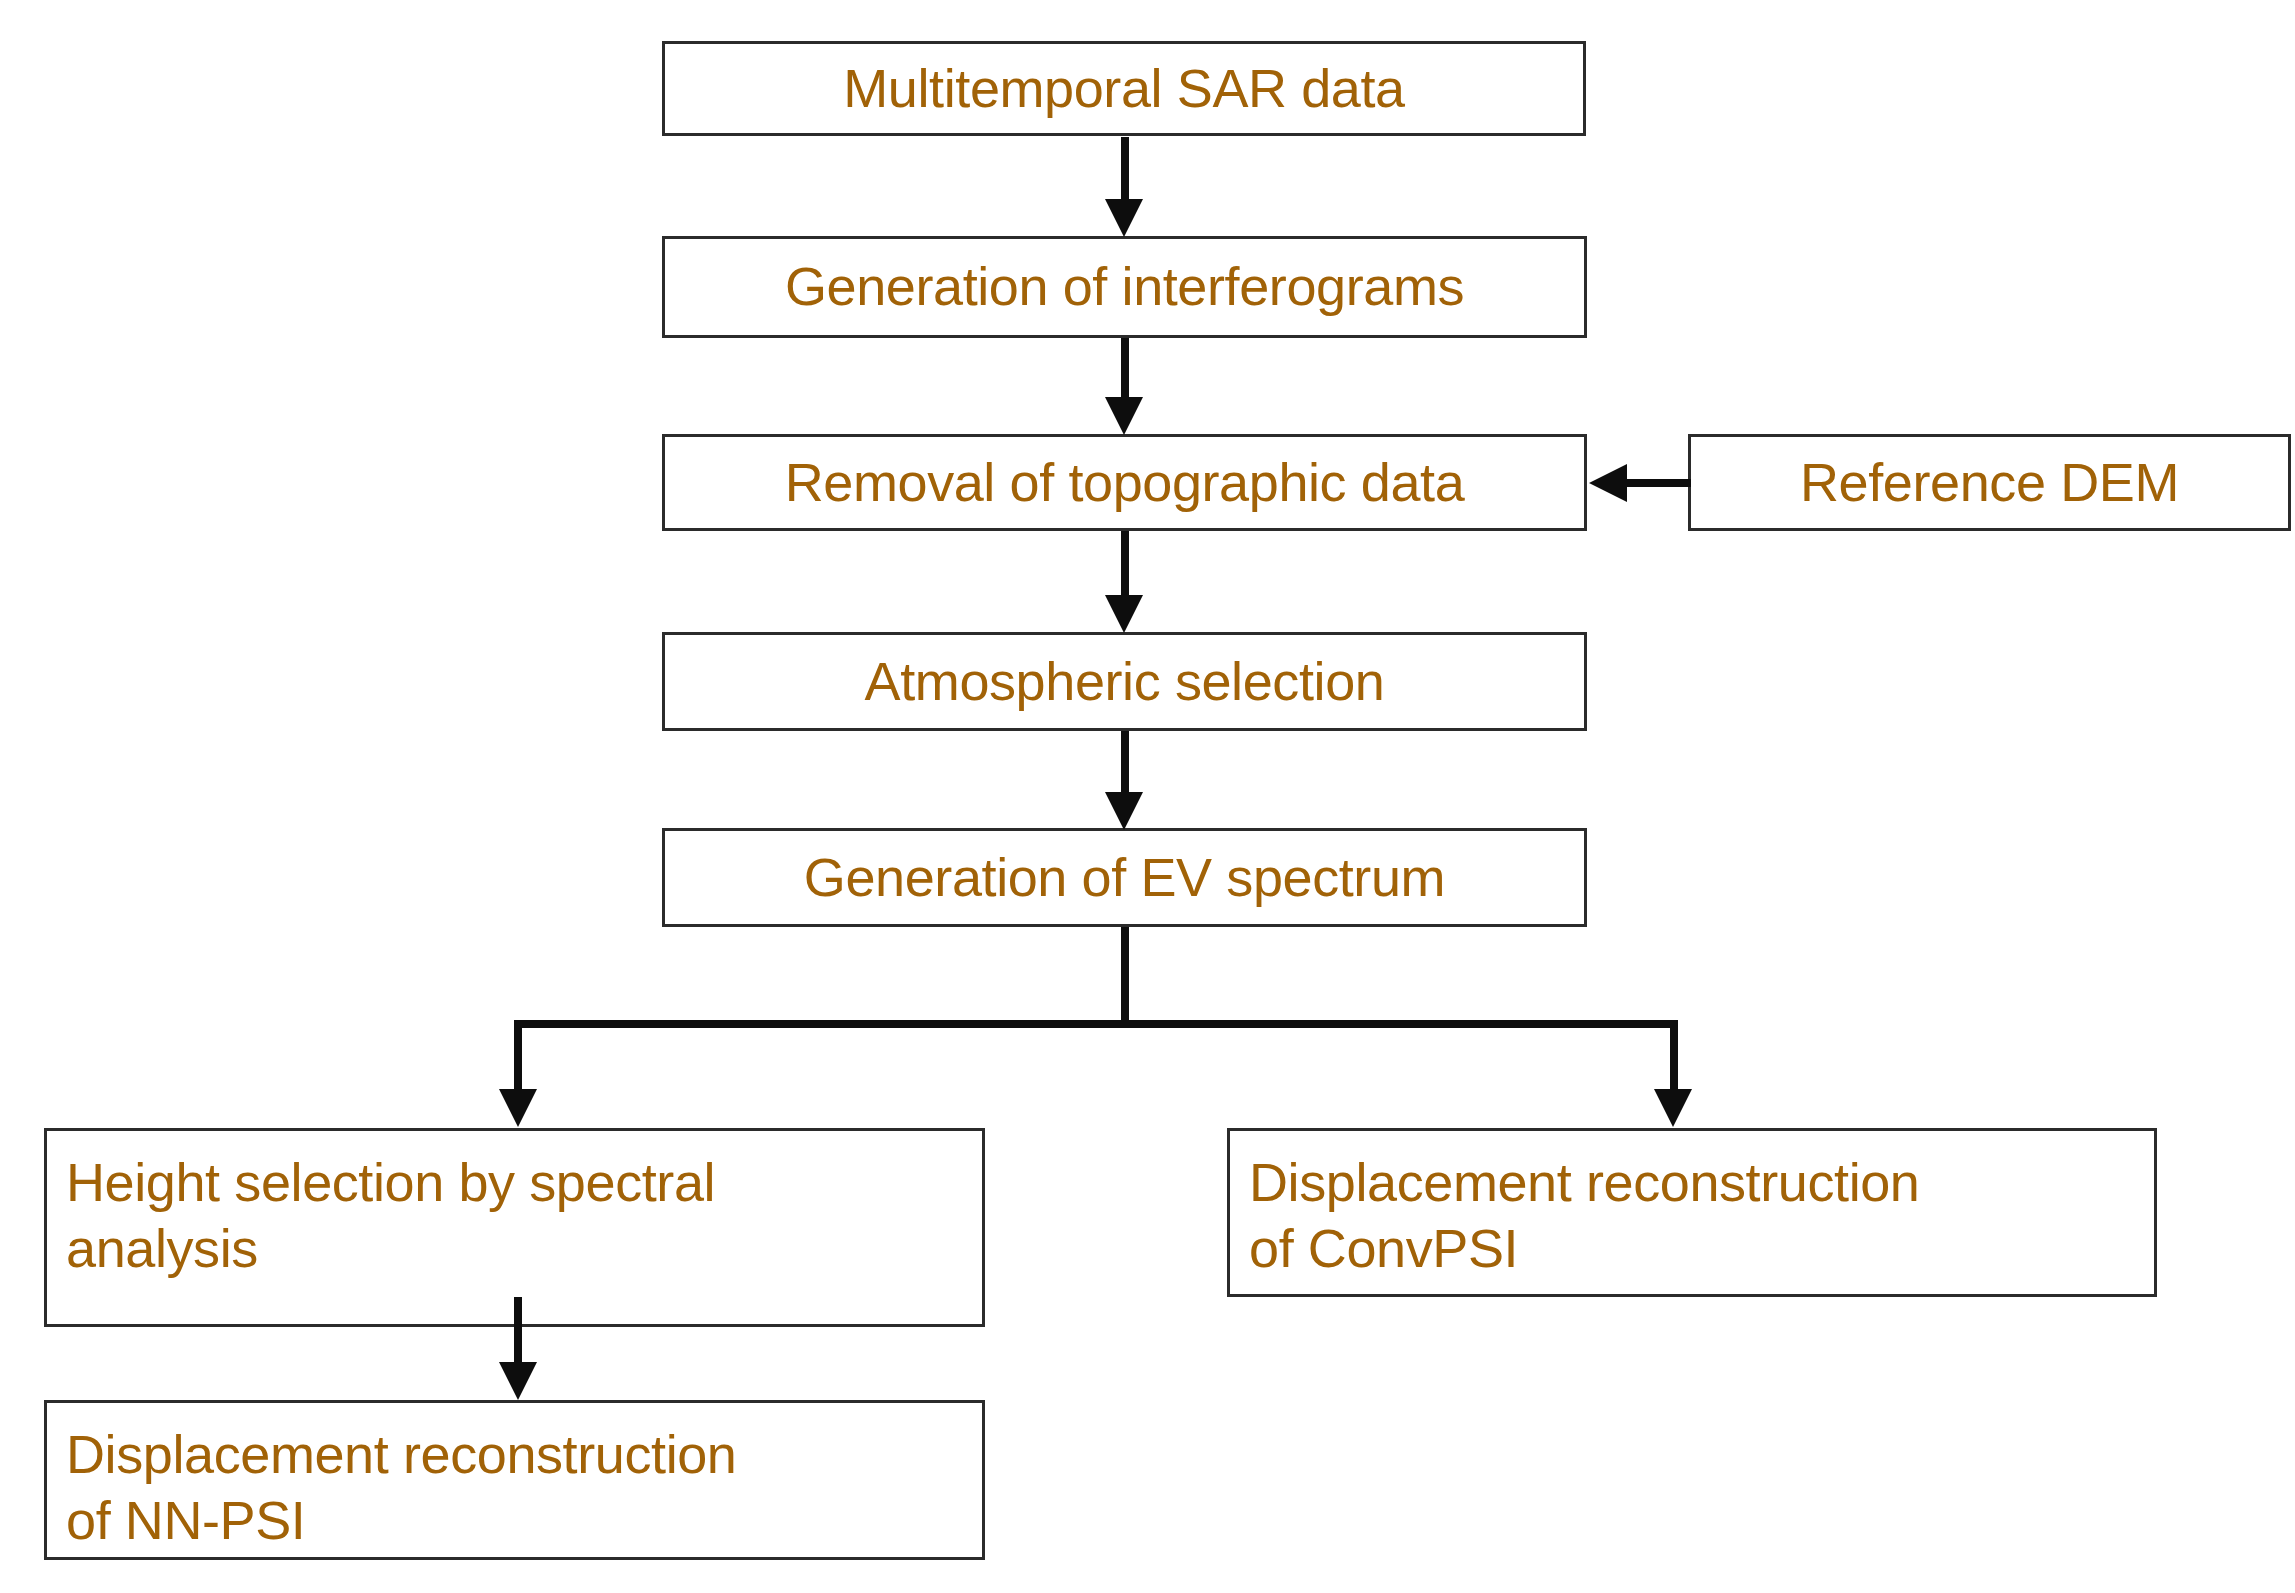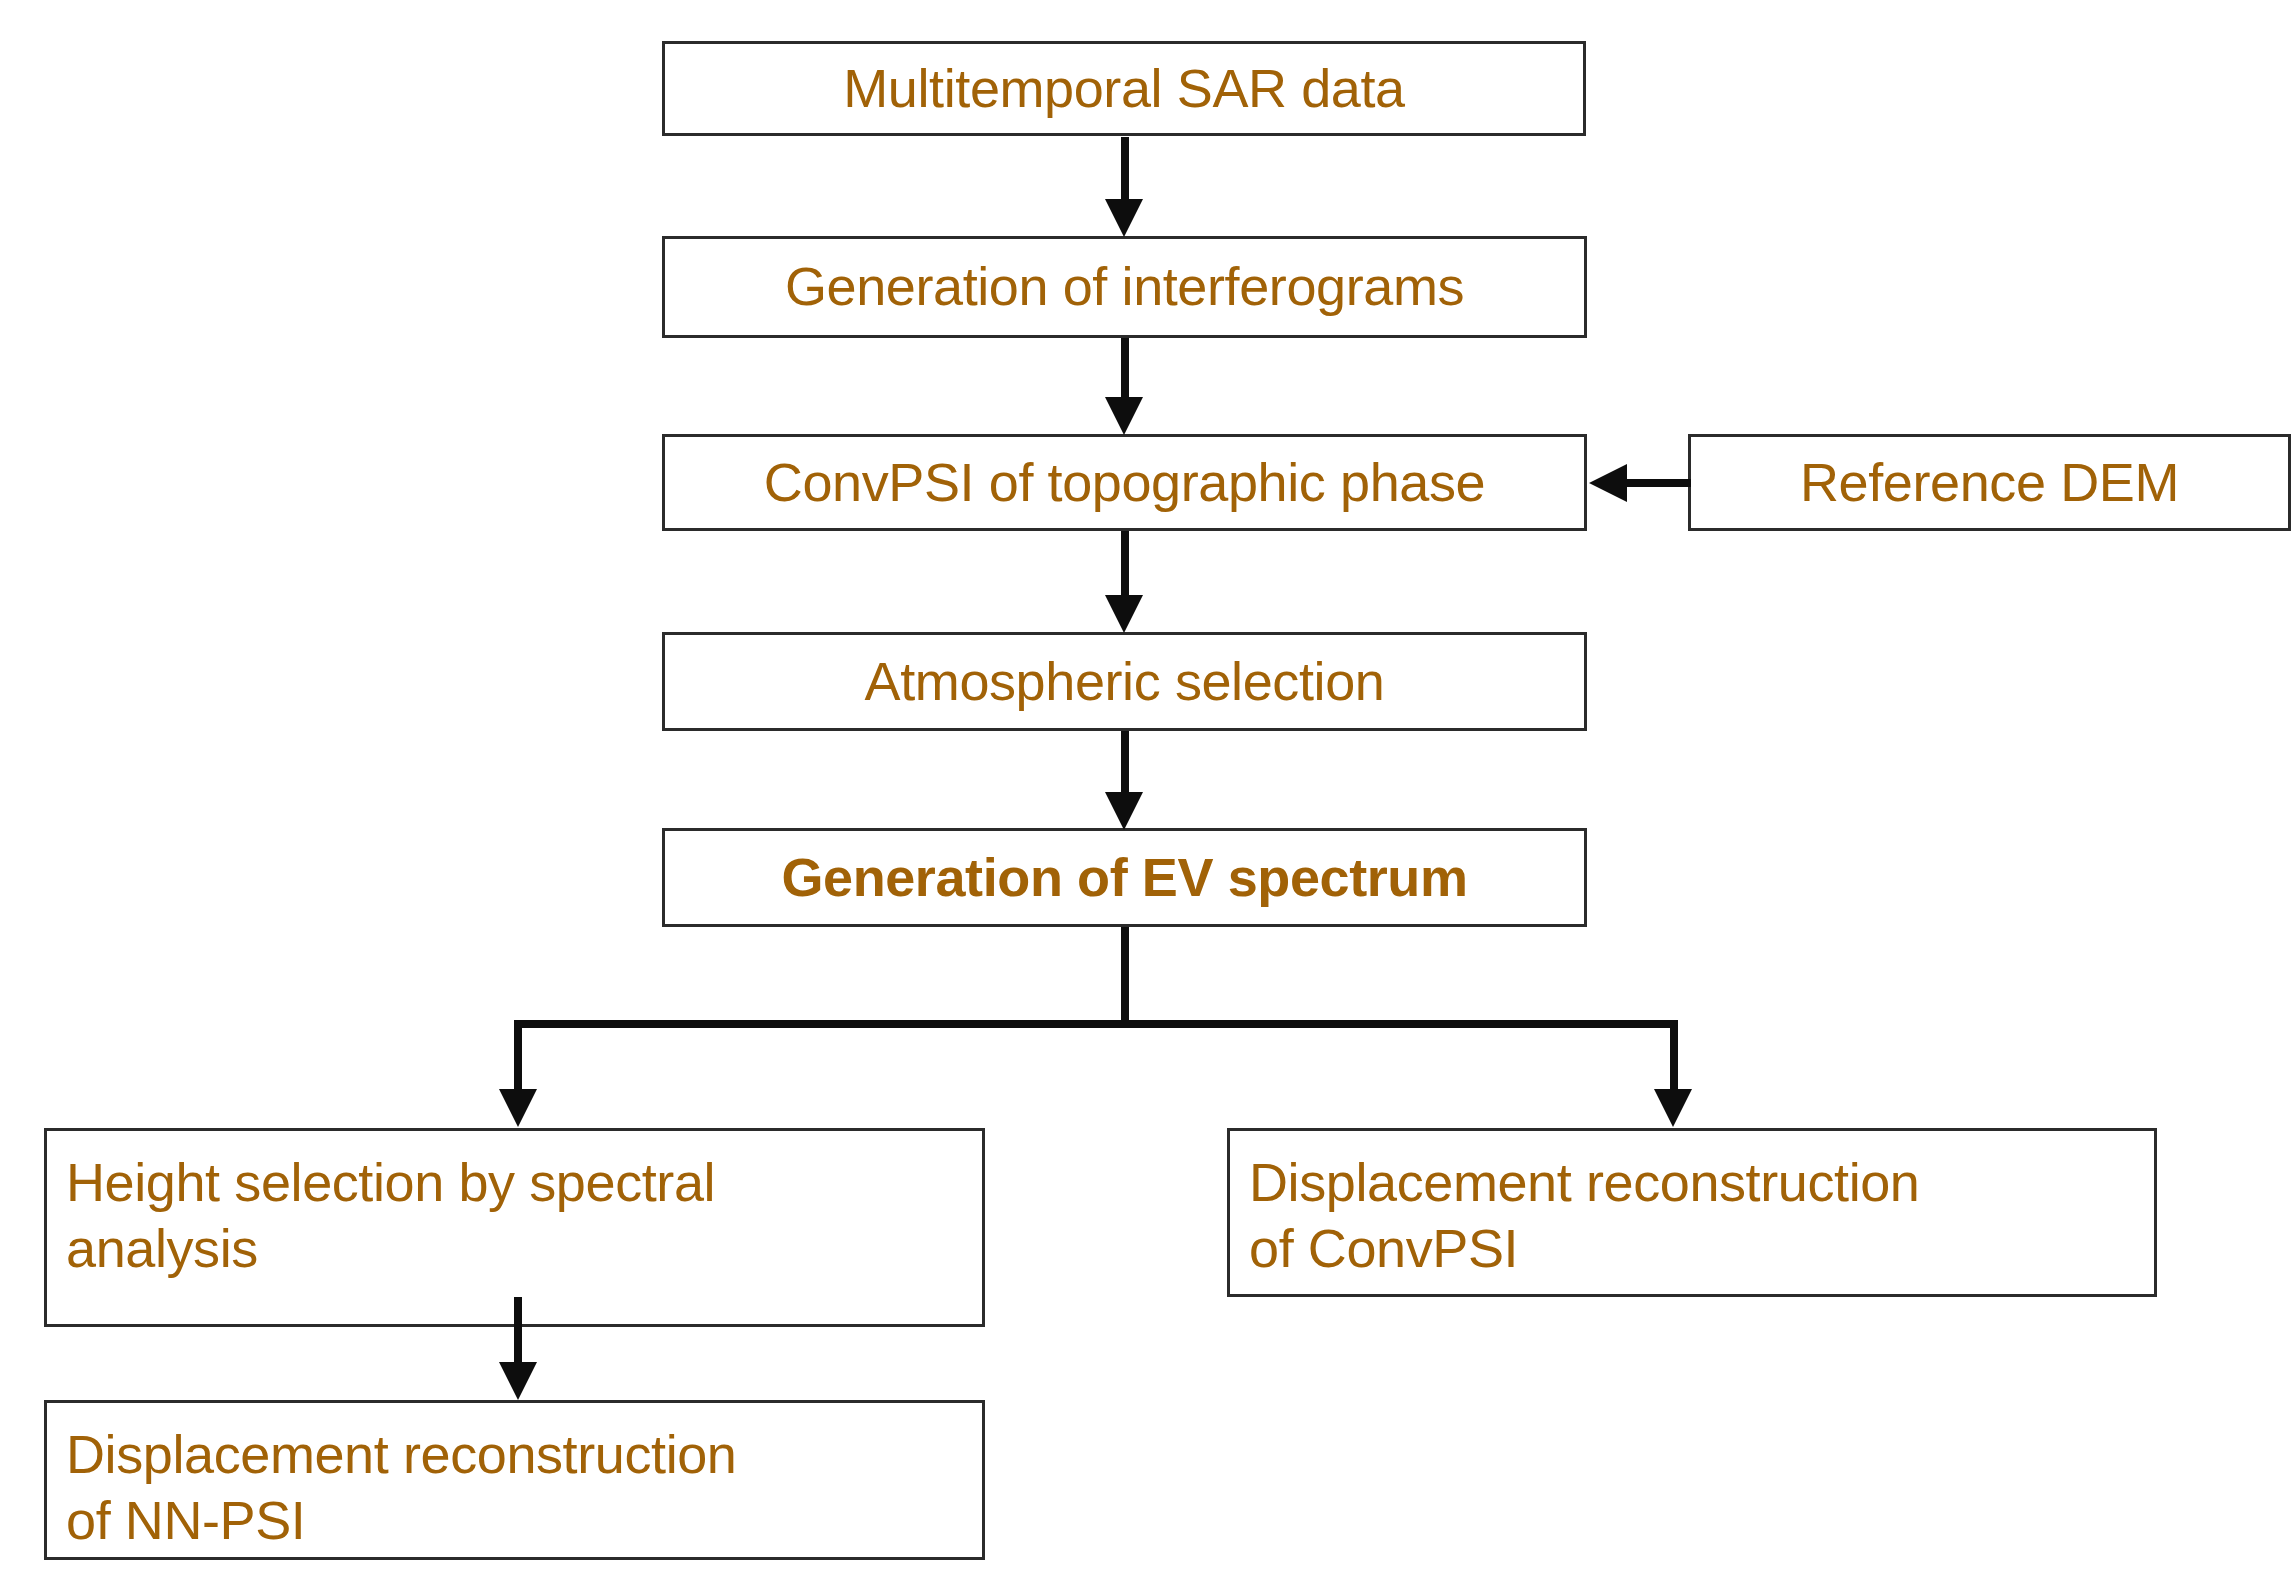--- a/index.html
+++ b/index.html
@@ -73,32 +73,32 @@
 
   <div class="node center" style="left:662px; top:41px; width:924px; height:95px;">
     <span class="label">Multitemporal SAR data</span>
   </div>
 
   <div class="node center" style="left:662px; top:236px; width:925px; height:102px;">
     <span class="label">Generation of interferograms</span>
   </div>
 
   <div class="node center" style="left:662px; top:434px; width:925px; height:97px;">
-    <span class="label">ConvPSI of topographic phase</span>
+    <span class="label">Removal of topographic data</span>
   </div>
 
   <div class="node center" style="left:1688px; top:434px; width:603px; height:97px;">
     <span class="label">Reference DEM</span>
   </div>
 
   <div class="node center" style="left:662px; top:632px; width:925px; height:99px;">
     <span class="label">Atmospheric selection</span>
   </div>
 
-  <div class="node center" style="left:662px; top:828px; width:925px; height:99px;font-weight:bold;">
+  <div class="node center" style="left:662px; top:828px; width:925px; height:99px;">
     <span class="label">Generation of EV spectrum</span>
   </div>
 
   <div class="node left" style="left:44px; top:1128px; width:941px; height:199px;">
     <span class="label">Height selection by spectral
 analysis</span>
   </div>
 
   <div class="node left" style="left:1227px; top:1128px; width:930px; height:169px;">
     <span class="label">Displacement reconstruction

